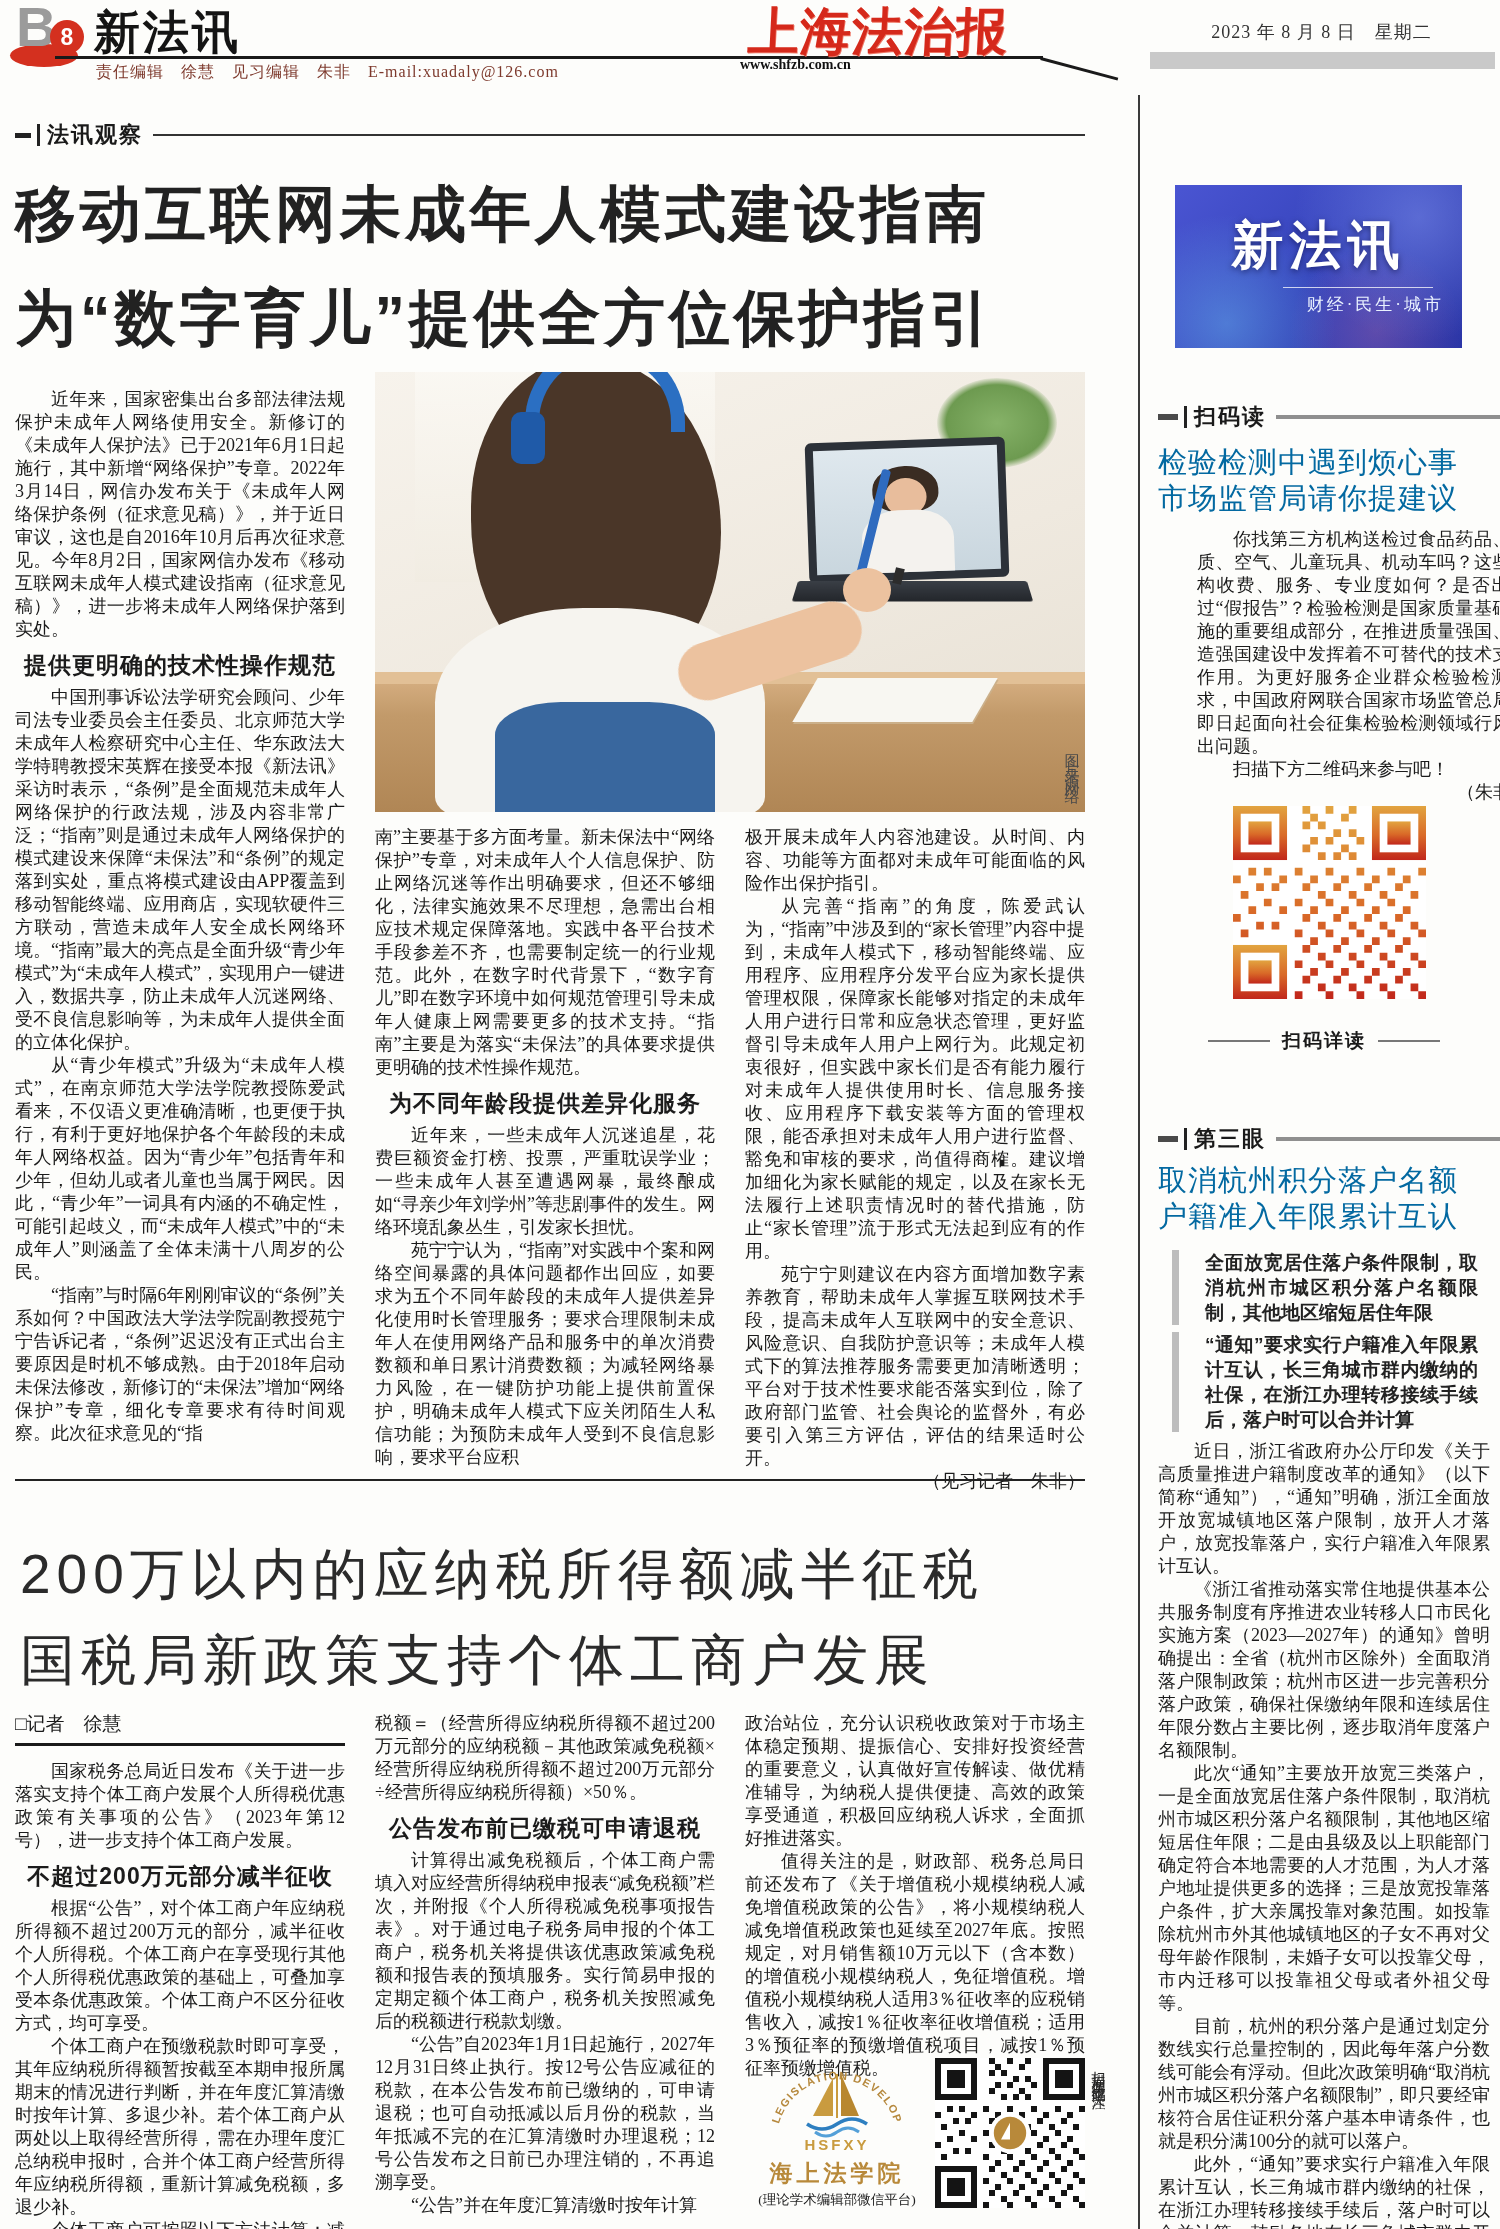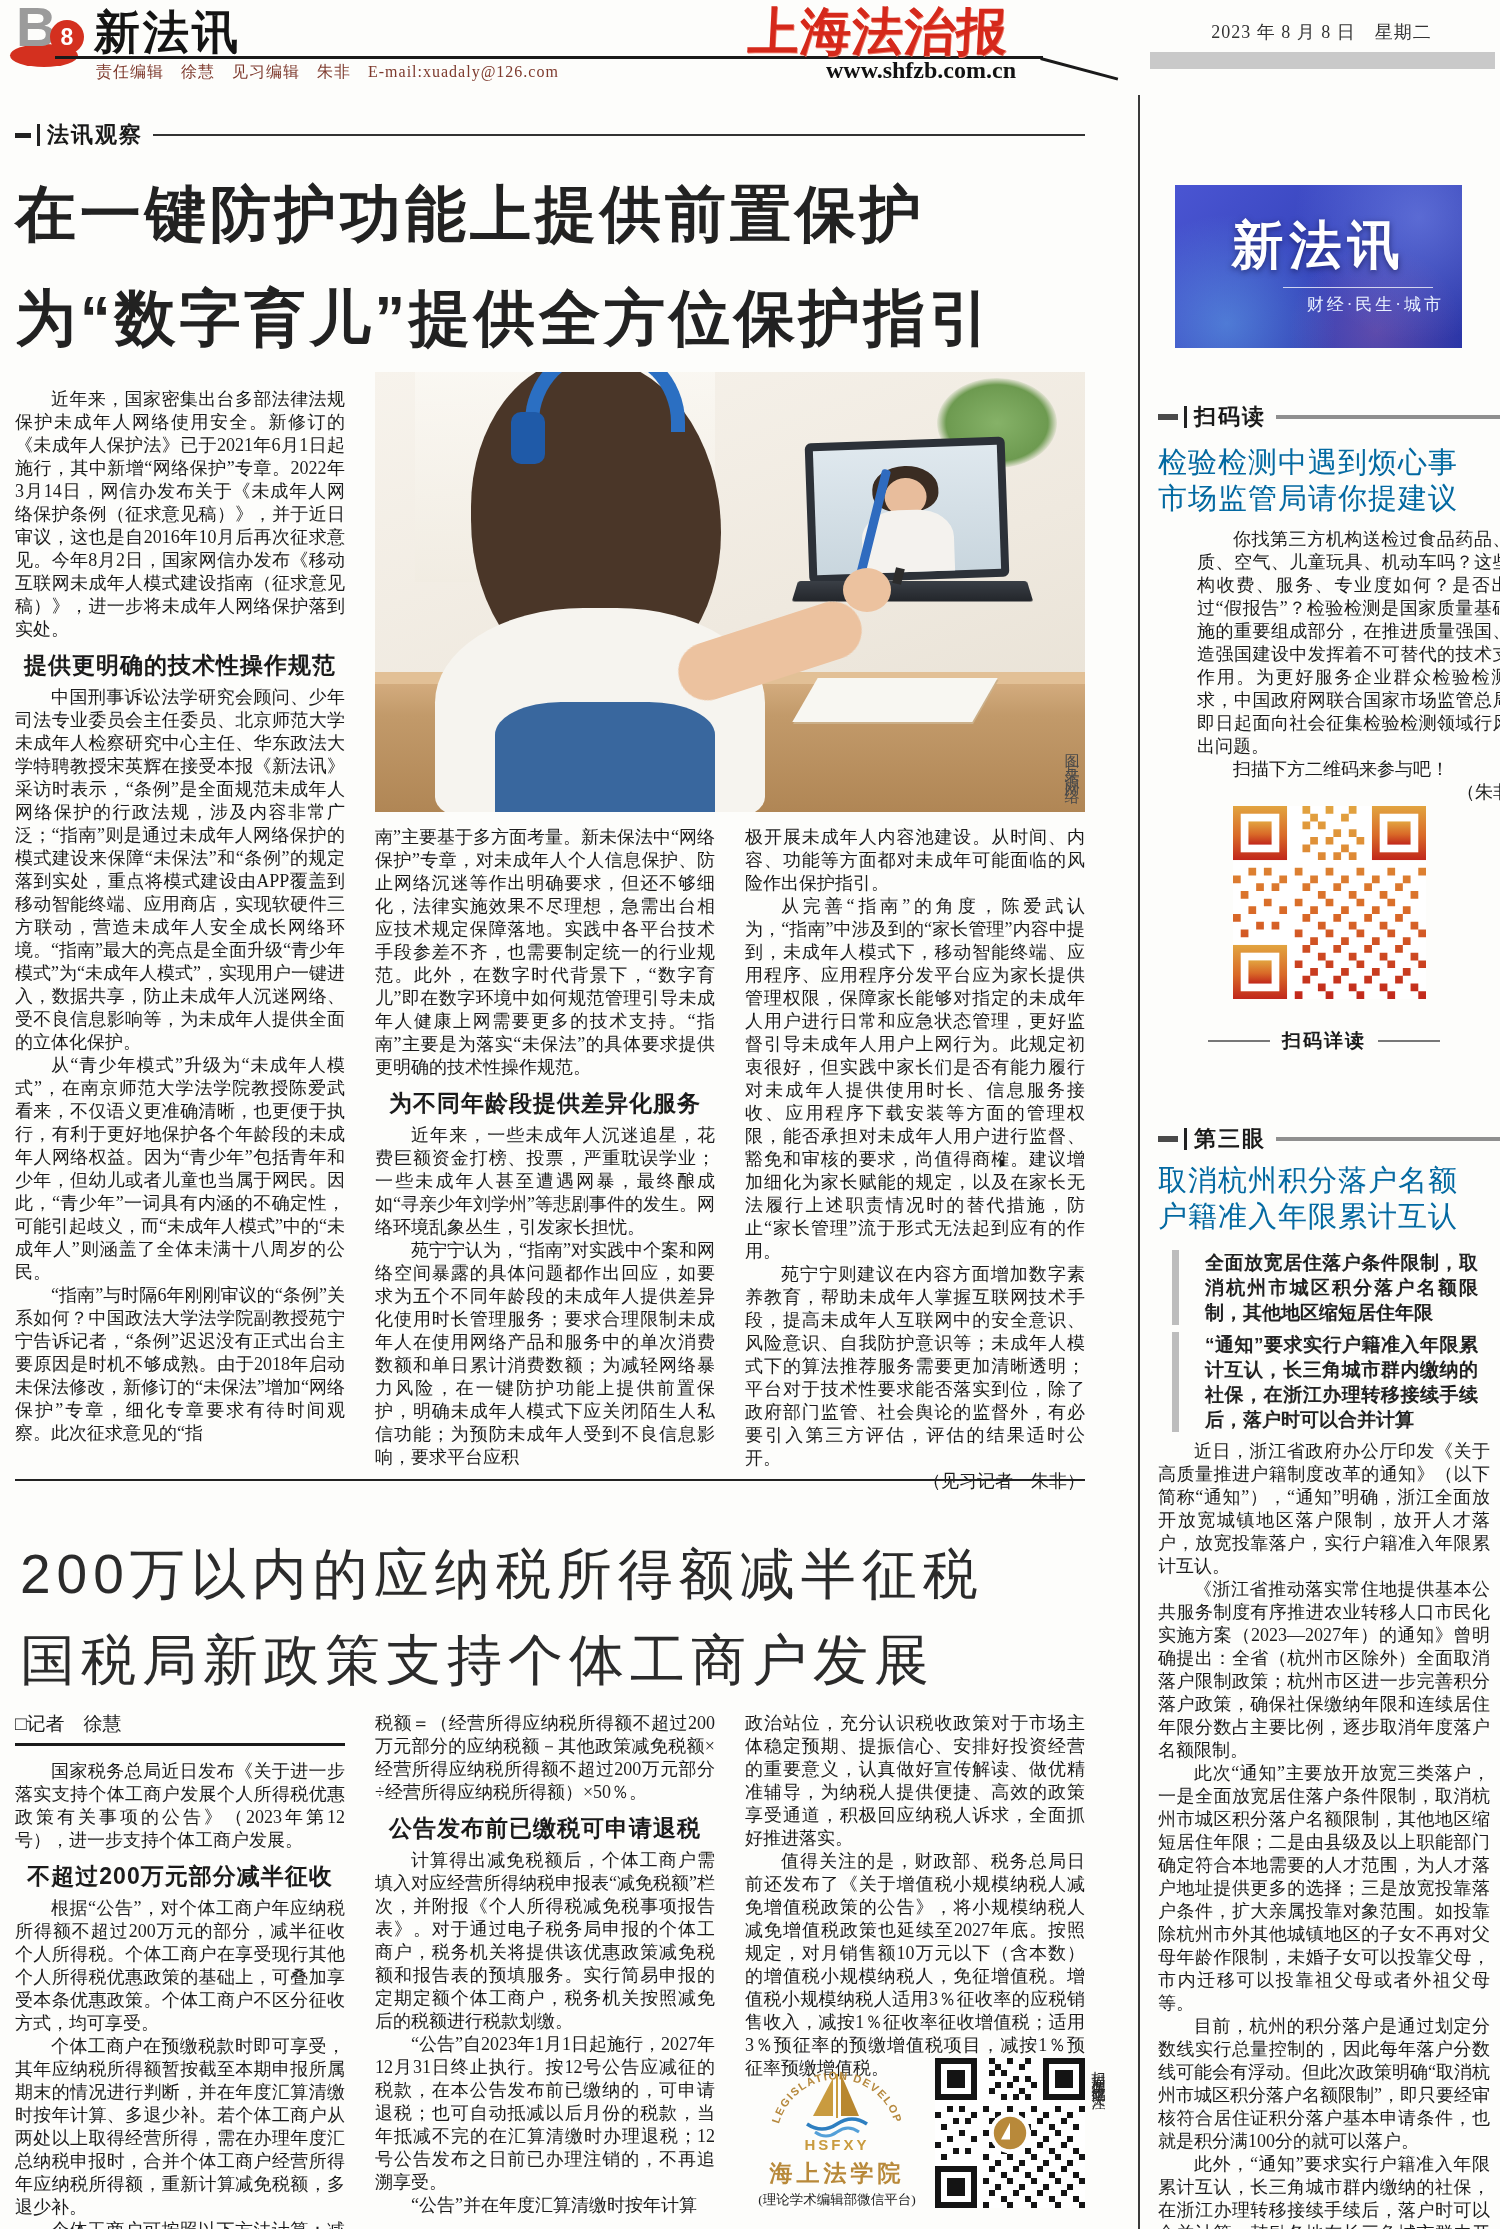--- a/index.html
+++ b/index.html
@@ -16,21 +16,21 @@
   .badge-b { left:16px; top:-6px; font-family:"Liberation Sans",sans-serif; font-size:56px; font-weight:900; color:#9b9b9b; }
   .badge-8-circle { left:50px; top:20px; width:34px; height:34px; background:#d4301f; border-radius:50%;
     display:flex; align-items:center; justify-content:center; }
   .badge-8-circle span { font-family:"Liberation Sans",sans-serif; font-size:23px; font-weight:bold; color:#fff; }
   .section-name { left:94px; top:2px; font-family:"Liberation Sans",sans-serif; font-size:46px; font-weight:900; color:#141414; letter-spacing:3px; }
   .header-rule { left:55px; top:56px; width:988px; height:3px; background:#1a1a1a; }
   .header-diag { left:1041px; top:57px; width:80px; height:3px; background:#1a1a1a; transform:rotate(15deg); transform-origin:left top; }
   .editors { left:96px; top:62px; font-size:16px; color:#7d392c; letter-spacing:1px; }
   .masthead { left:740px; top:-2px; width:276px; text-align:center; font-size:51px; font-weight:900; color:#d5291b;
     font-family:"Liberation Serif",serif; transform:skewX(-3deg); letter-spacing:1px; text-shadow:1px 1px 0 #e76; }
-  .website { left:740px; top:57px; width:276px; text-align:right; font-size:24px; font-weight:bold; color:#111; }
+  .website { left:740px; top:57px; width:276px; text-align:left; font-size:14px; font-weight:bold; color:#111; }
   .dateline { left:1148px; top:20px; width:347px; text-align:center; font-size:18px; color:#333; letter-spacing:1px; }
   .date-bar { left:1150px; top:52px; width:345px; height:17px; background:#c9c9c9; }
 
   
   .tag-row { display:flex; align-items:center; }
   .tag-dash { width:16px; height:5px; background:#222; }
   .tag-bar  { width:3px; height:22px; background:#222; margin:0 7px 0 6px; }
   .tag-label { font-family:"Liberation Sans",sans-serif; font-weight:bold; font-size:22px; color:#1a1a1a; letter-spacing:2px; white-space:nowrap; }
   .tag-line { flex:1; height:2px; background:#555; margin-left:10px; }
   .tag-line.thin { height:1.5px; background:#333; }
@@ -118,21 +118,21 @@
   <div class="abs dateline">2023 年 8 月 8 日　星期二</div>
   <div class="abs date-bar"></div>
 
   <div class="abs tag-row" style="left:15px; top:120px; width:1070px;">
     <span class="tag-dash"></span>
     <span class="tag-bar"></span>
     <span class="tag-label">法讯观察</span>
     <span class="tag-line thin"></span>
   </div>
 
-  <div class="abs main-h" style="top:174px;">在一键防护功能上提供前置保护</div>
+  <div class="abs main-h" style="top:174px;">移动互联网未成年人模式建设指南</div>
   <div class="abs main-h" style="top:278px;">为“数字育儿”提供全方位保护指引</div>
 
   <div class="abs photo">
     <div class="ph-window"></div>
     <div class="ph-plant"></div>
     <div class="ph-desk"></div>
     <div class="ph-desk-edge"></div>
     <div class="ph-laptop-screen">
       <div class="ph-laptop-display">
         <div class="ph-teacher-hair"></div>

